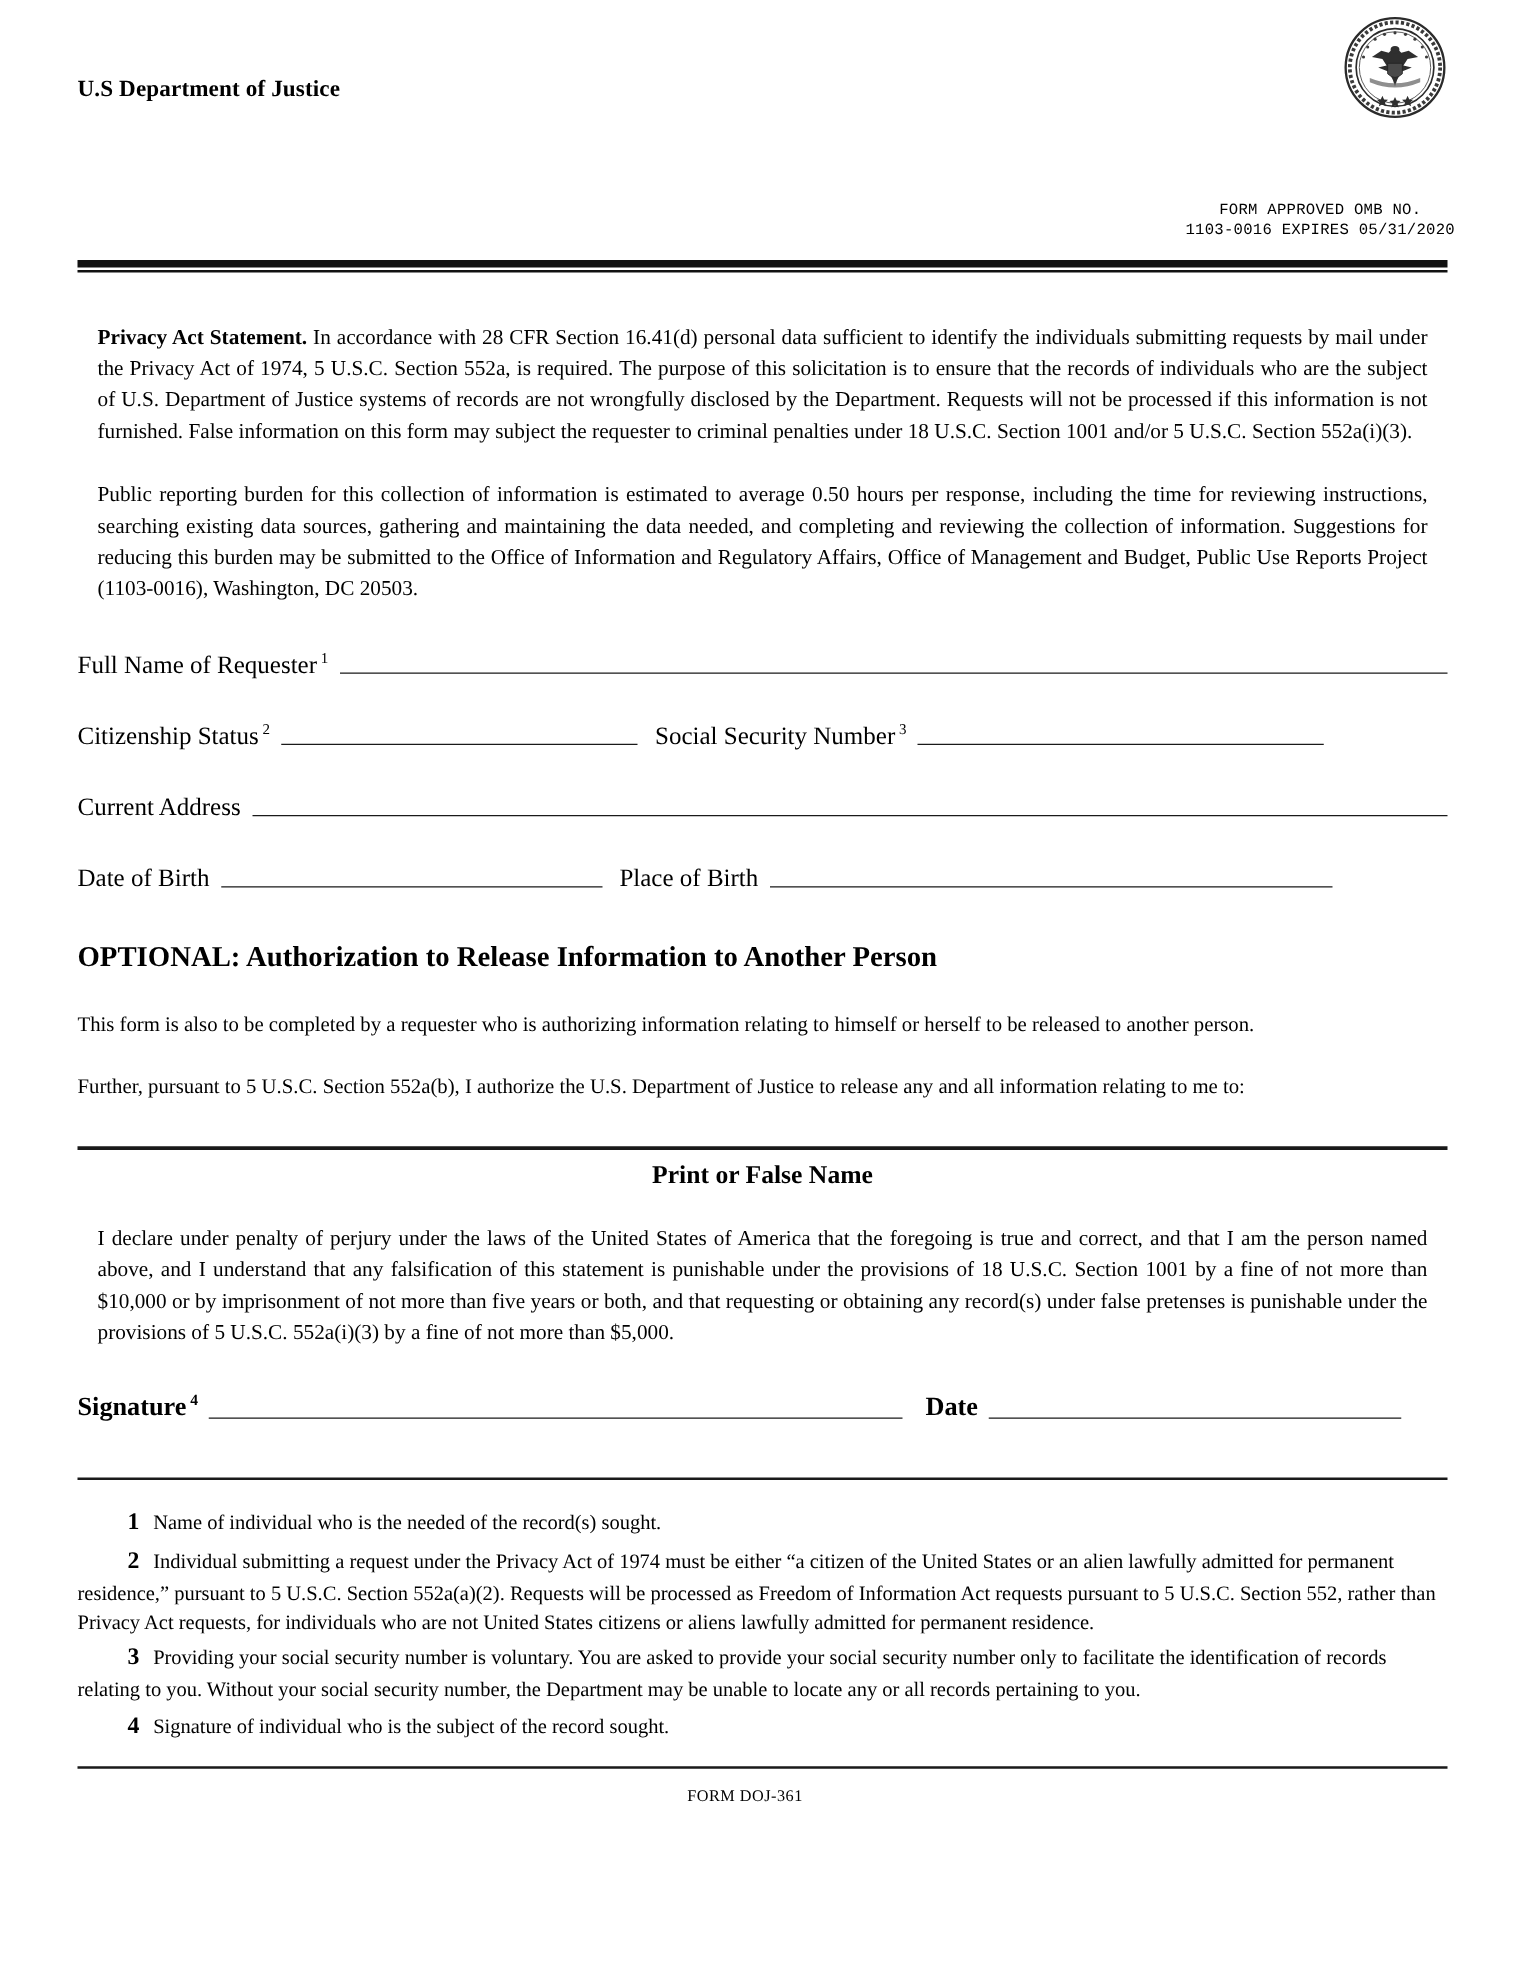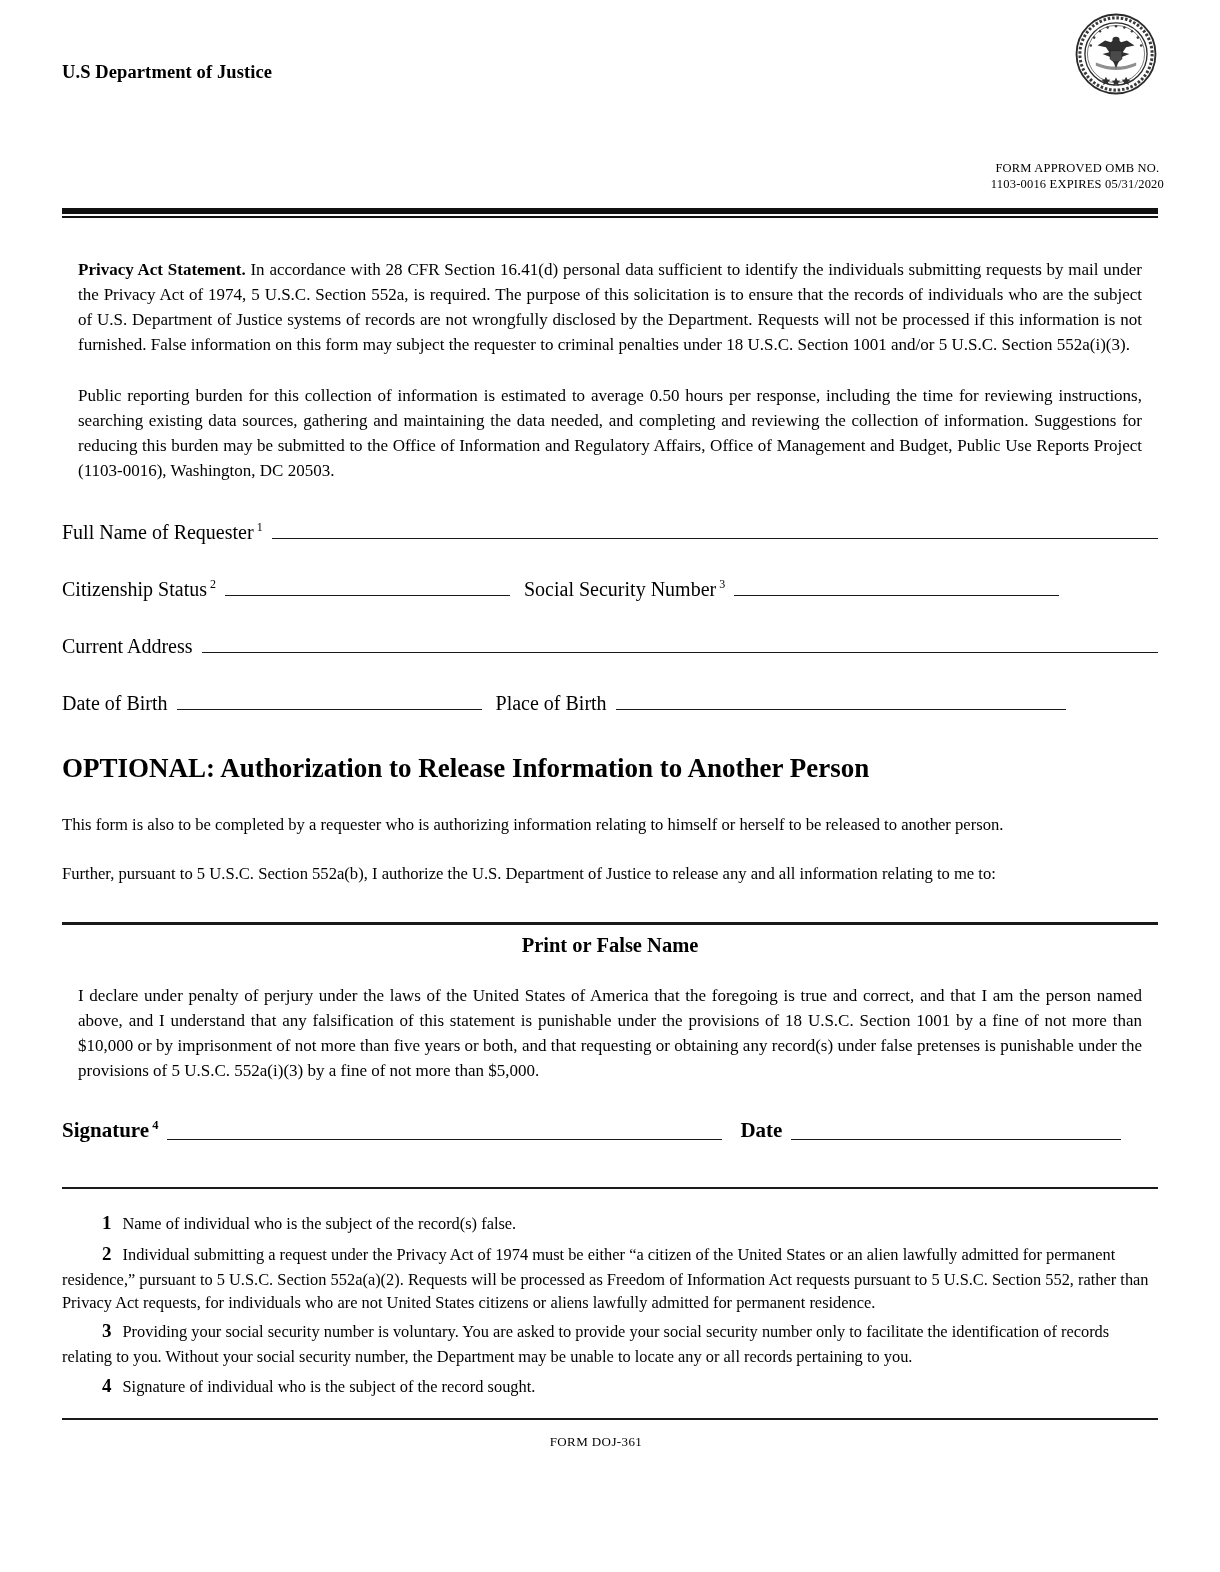--- a/index.html
+++ b/index.html
@@ -60,20 +60,21 @@
 
   
   .omb {
     position: absolute;
     right: 56px;
     top: 160px;
     text-align: center;
     font-size: 12.5px;
     line-height: 1.28;
     letter-spacing: 0.2px;
+    font-family: Liberation Mono, monospace;
   }
 
   
   .rule-thick {
     position: absolute;
     left: 62px;
     right: 62px;
     top: 208px;
     border-top: 6px solid #111;
     border-bottom: 2px solid #111;
@@ -116,21 +117,21 @@
   .blank.fixed-s { flex: 0 0 285px; }
   .blank.fixed-ssn { flex: 0 0 325px; }
   .blank.fixed-dob { flex: 0 0 305px; }
   .blank.fixed-pob { flex: 0 0 450px; }
   .blank.sig { flex: 0 0 555px; }
   .blank.date { flex: 0 0 330px; }
   .gap-lbl { padding-left: 14px; }
 
   
   .section-head {
-    font-size: 27px;
+    font-size: 23px;
     font-weight: bold;
     margin: 0;
   }
   .para-small {
     font-size: 16.6px;
     line-height: 1.45;
     margin: 0;
   }
 
   
@@ -294,21 +295,21 @@
     <div class="field-row" style="margin-top: 34px;">
       <span class="sig-label"><span>Signature</span><sup>4</sup></span>
       <span class="blank sig"></span>
       <span class="date-label">Date</span>
       <span class="blank date"></span>
     </div>
 
     <div class="rule-thin" style="margin-top: 44px;"></div>
 
     <div class="footnotes" style="margin-top: 21px;">
-      <p class="fn"><span class="fn-num">1</span><span>Name of individual who is the subject of the record(s) false.</span></p>
+      <p class="fn"><span class="fn-num">1</span><span>Name of individual who is the needed of the record(s) sought.</span></p>
       <p class="fn"><span class="fn-num">2</span><span>Individual submitting a request under the Privacy Act of 1974 must be either “a citizen of the United States or an alien lawfully admitted for permanent residence,” pursuant to 5 U.S.C. Section 552a(a)(2). Requests will be processed as Freedom of Information Act requests pursuant to 5 U.S.C. Section 552, rather than Privacy Act requests, for individuals who are not United States citizens or aliens lawfully admitted for permanent residence.</span></p>
       <p class="fn"><span class="fn-num">3</span><span>Providing your social security number is voluntary. You are asked to provide your social security number only to facilitate the identification of records relating to you. Without your social security number, the Department may be unable to locate any or all records pertaining to you.</span></p>
       <p class="fn"><span class="fn-num">4</span><span>Signature of individual who is the subject of the record sought.</span></p>
     </div>
 
     <div class="rule-thin" style="margin-top: 18px;"></div>
     <div class="form-code" style="margin-top: 14px; text-align: center;">FORM DOJ-361</div>
 
   </div>
 

